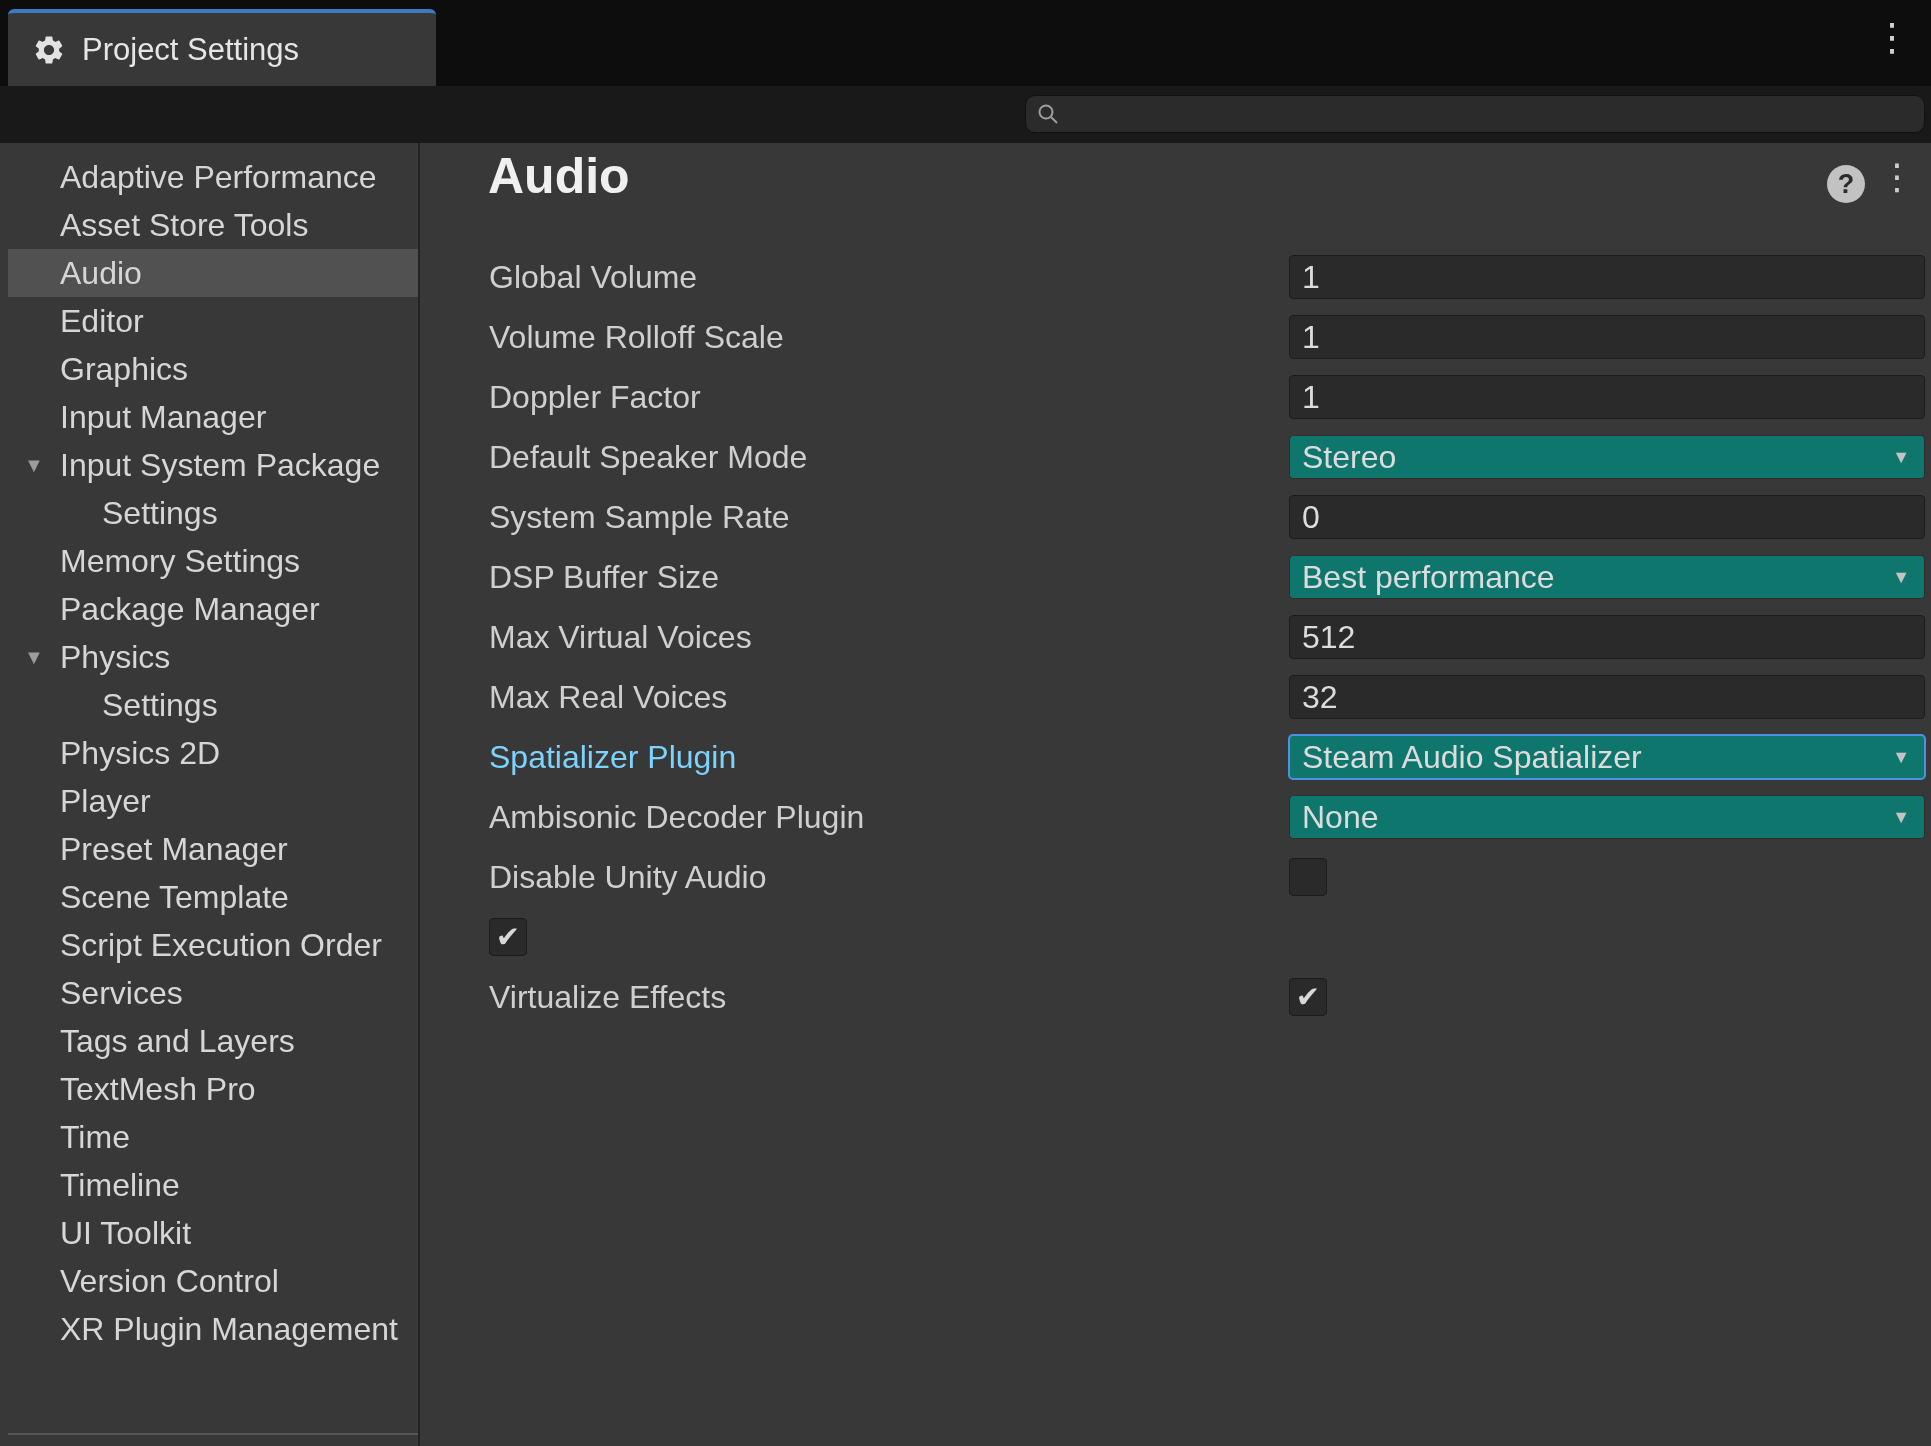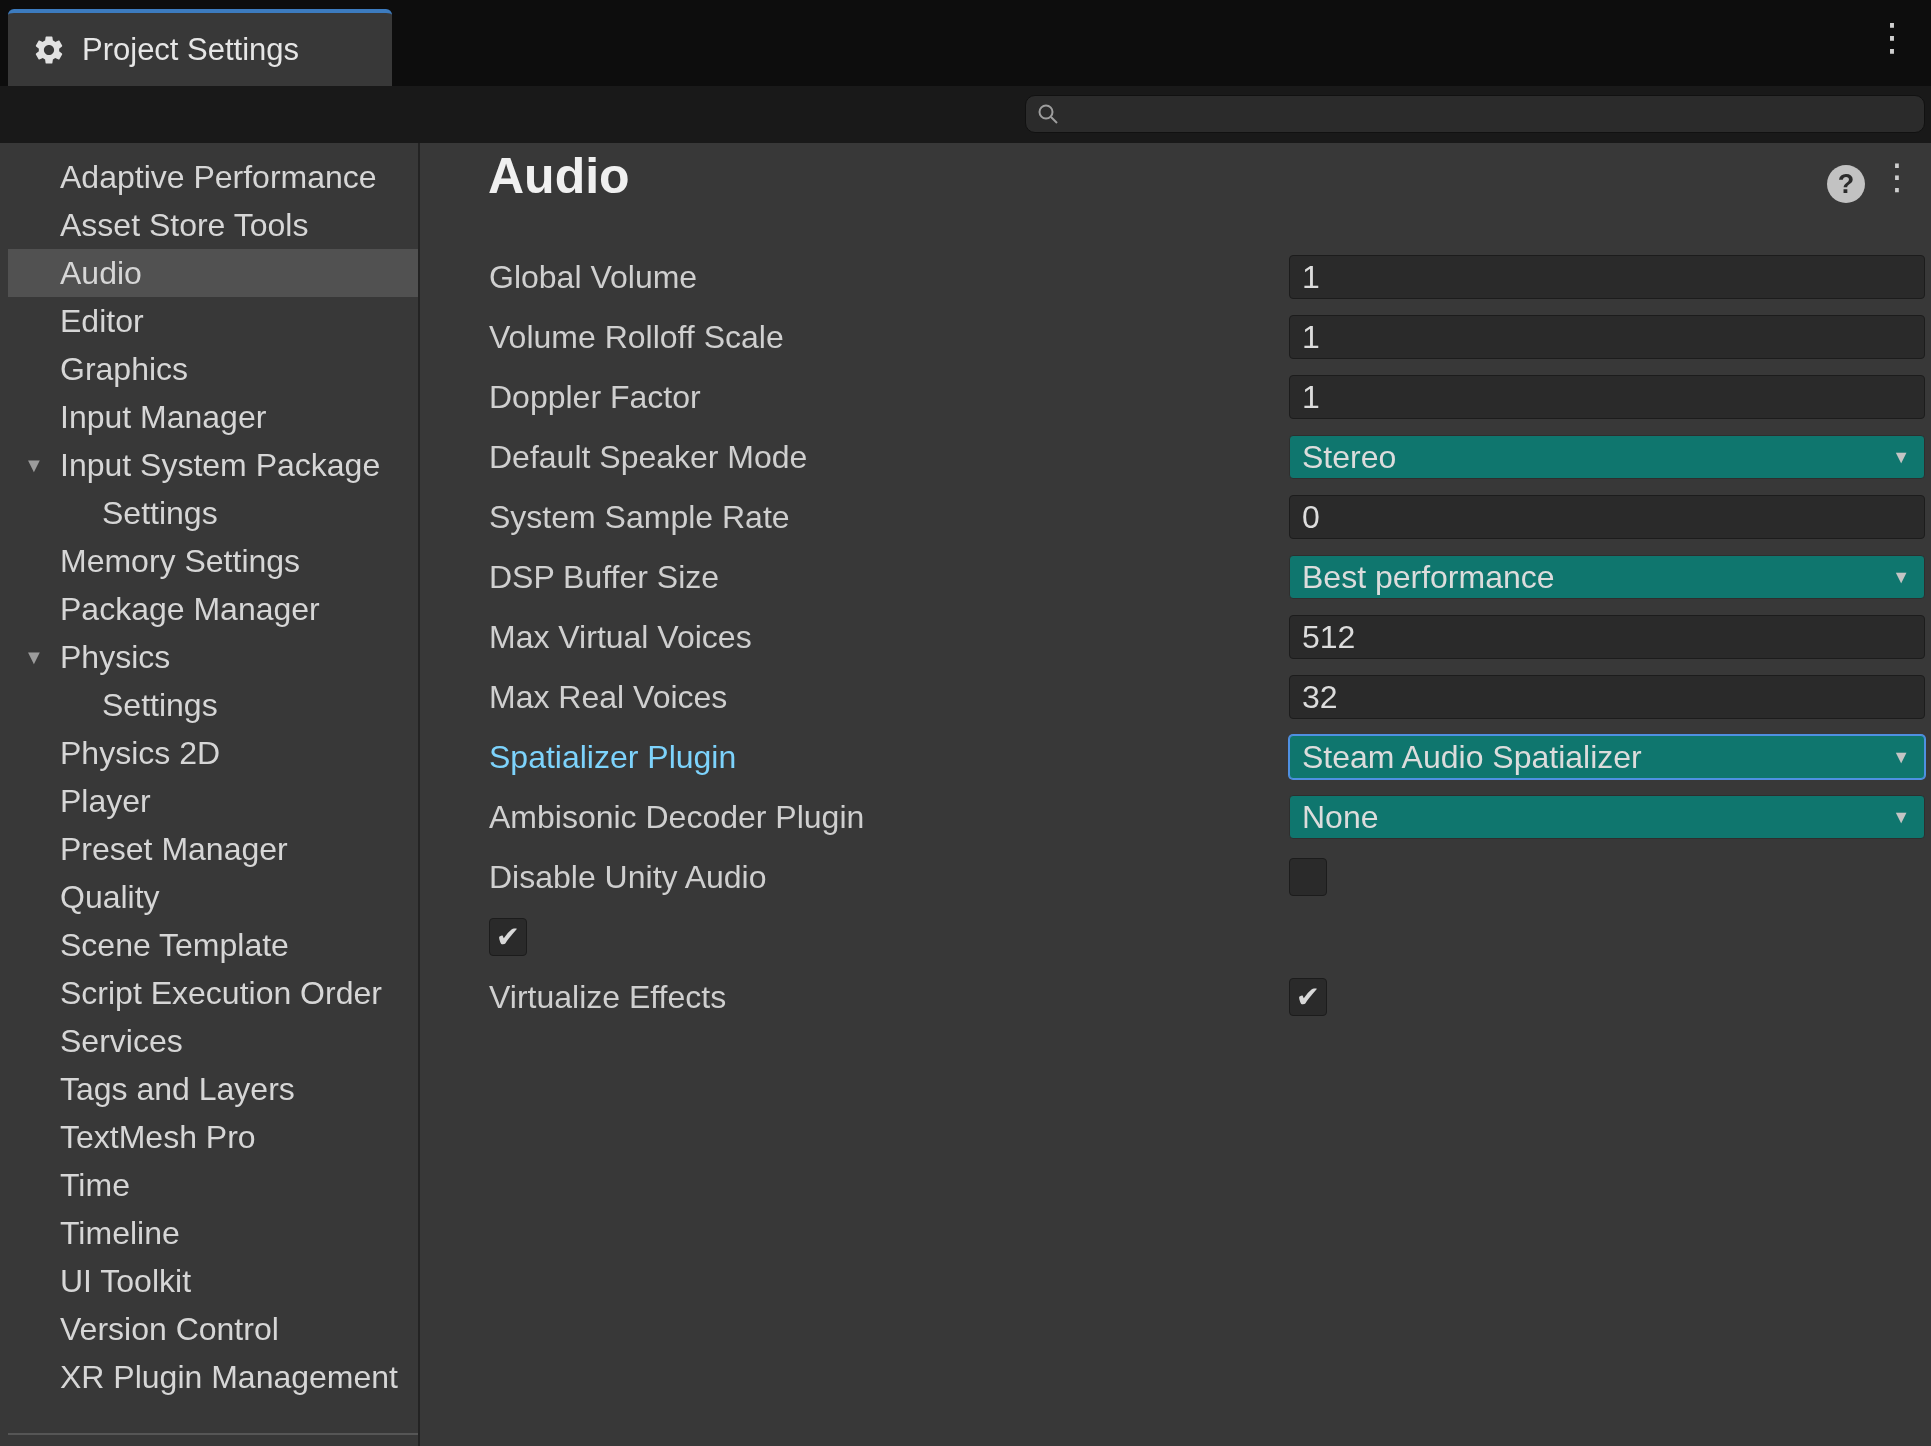--- a/index.html
+++ b/index.html
@@ -6,21 +6,21 @@
   body{
     width:1931px;height:1446px;overflow:hidden;
     background:#383838;
     font-family:"Liberation Sans","DejaVu Sans",sans-serif;
     color:#d2d2d2;
     position:relative;
   }
   
   .titlebar{position:absolute;top:0;left:0;width:100%;height:86px;background:#0d0d0d;}
   .tab{
-    position:absolute;left:8px;top:9px;width:384px;height:77px;
+    position:absolute;left:8px;top:9px;width:428px;height:77px;
     background:#383838;border-top:4px solid #3c7bbf;border-radius:6px 6px 0 0;
     box-sizing:border-box;display:flex;align-items:center;gap:16px;padding-left:24px;
     cursor:pointer;
   }
   .tab-gear{width:34px;height:34px;display:flex;align-items:center;}
   .tab-label{font-size:31px;color:#e6e6e6;white-space:nowrap;}
   .window-kebab{position:absolute;right:20px;top:18px;font-size:38px;color:#cfcfcf;cursor:pointer;line-height:1;}
   
   .searchbar{position:absolute;top:86px;left:0;width:100%;height:57px;background:#191919;}
   .search-field{
@@ -138,23 +138,20 @@
           <div class="sb-item">
             <span>Physics 2D</span>
           </div>
           <div class="sb-item">
             <span>Player</span>
           </div>
           <div class="sb-item">
             <span>Preset Manager</span>
           </div>
           <div class="sb-item">
-            <span>Quality</span>
-          </div>
-          <div class="sb-item">
             <span>Scene Template</span>
           </div>
           <div class="sb-item">
             <span>Script Execution Order</span>
           </div>
           <div class="sb-item">
             <span>Services</span>
           </div>
           <div class="sb-item">
             <span>Tags and Layers</span>

